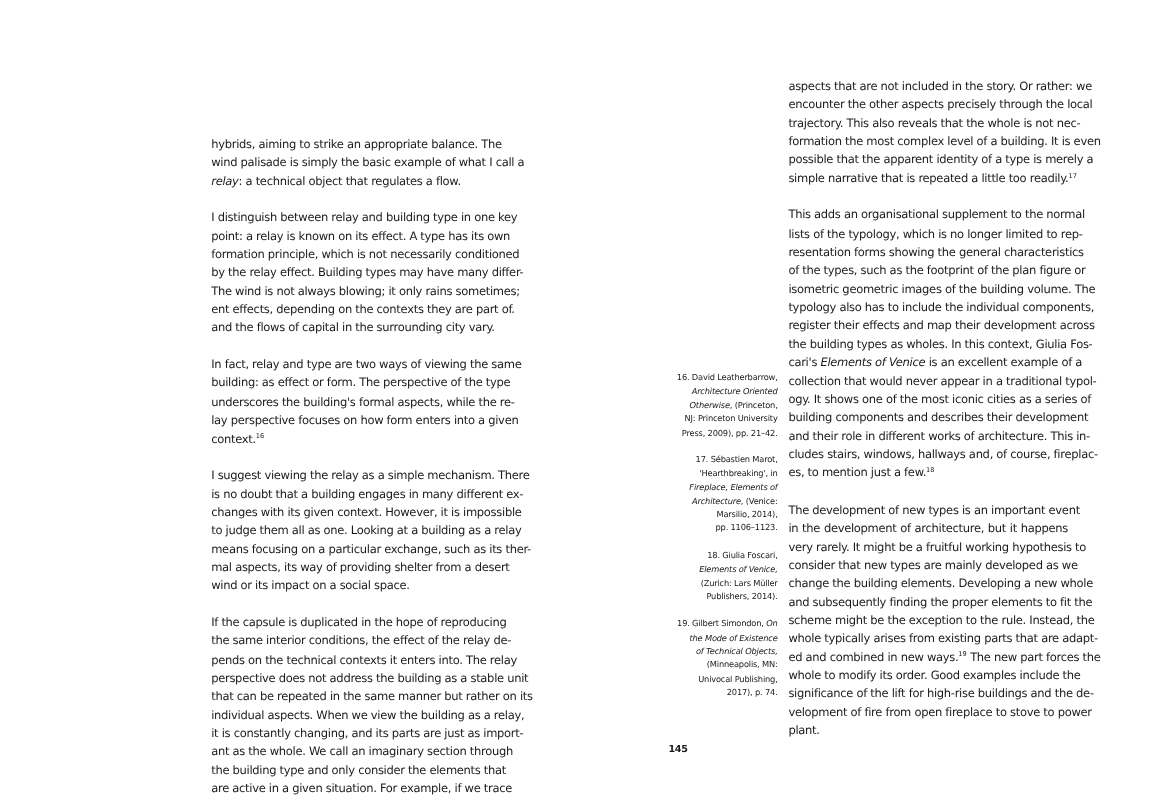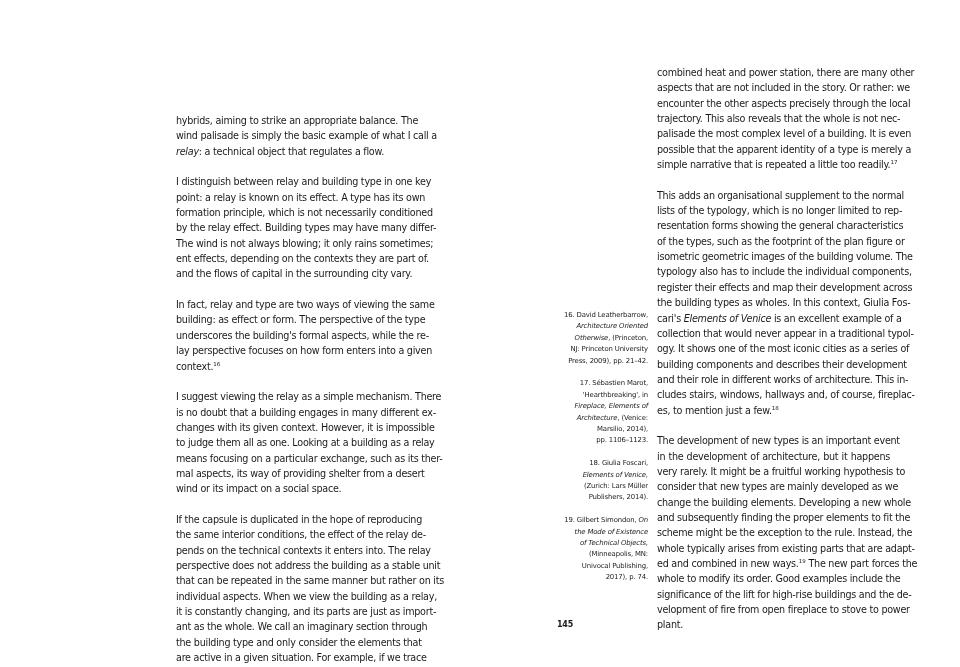--- a/index.html
+++ b/index.html
@@ -117,25 +117,24 @@
           <span class="nl">19. Gilbert Simondon, <i>On</i></span>
           <span class="nl"><i>the Mode of Existence</i></span>
           <span class="nl"><i>of Technical Objects,</i></span>
           <span class="nl">(Minneapolis, MN:</span>
           <span class="nl">Univocal Publishing,</span>
           <span class="nl">2017), p. 74.</span>
         </div>
       </div>
     <div class="column" id="right-col">
         <p>
-          <span class="ln"><span>combined heat and power station, there are many other</span></span>
           <span class="ln"><span>aspects that are not included in the story. Or rather: we</span></span>
           <span class="ln"><span>encounter the other aspects precisely through the local</span></span>
           <span class="ln"><span>trajectory. This also reveals that the whole is not nec-</span></span>
-          <span class="ln"><span>palisade the most complex level of a building. It is even</span></span>
+          <span class="ln"><span>formation the most complex level of a building. It is even</span></span>
           <span class="ln"><span>possible that the apparent identity of a type is merely a</span></span>
           <span class="ln last"><span>simple narrative that is repeated a little too readily.</span><sup>17</sup></span>
         </p>
         <p>
           <span class="ln"><span>This adds an organisational supplement to the normal</span></span>
           <span class="ln"><span>lists of the typology, which is no longer limited to rep-</span></span>
           <span class="ln"><span>resentation forms showing the general characteristics</span></span>
           <span class="ln"><span>of the types, such as the footprint of the plan figure or</span></span>
           <span class="ln"><span>isometric geometric images of the building volume. The</span></span>
           <span class="ln"><span>typology also has to include the individual components,</span></span>

